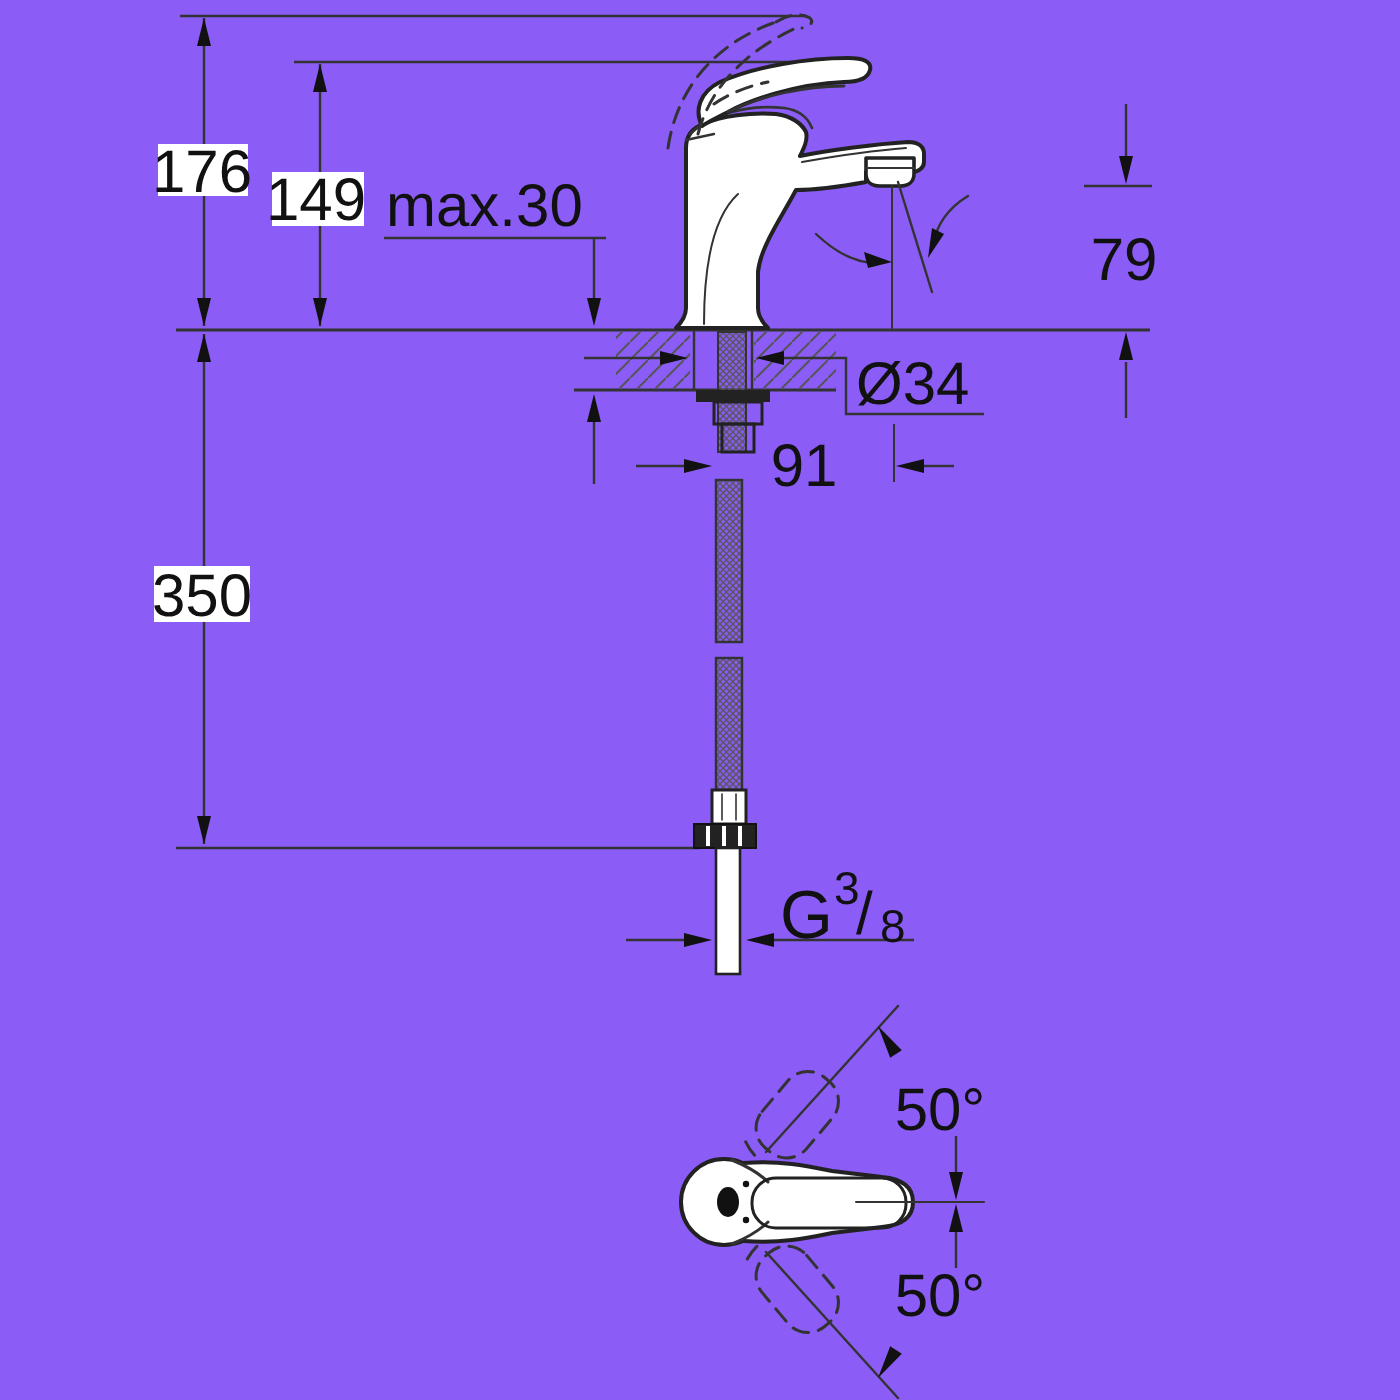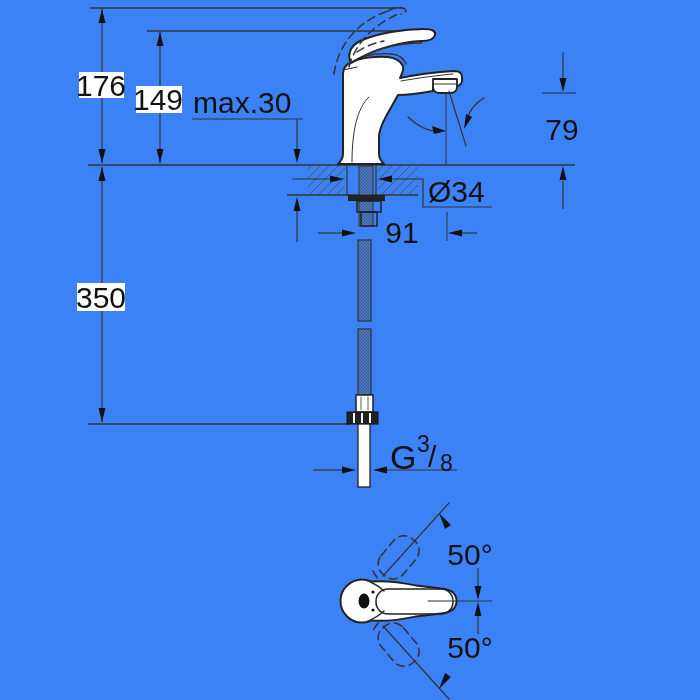--- a/index.html
+++ b/index.html
@@ -1,16 +1,16 @@
 <!DOCTYPE html>
 <html><head>
 <meta charset="utf-8">
 <style>
   html,body{margin:0;padding:0;background:#fff;}
-  .stage{position:relative;width:700px;height:700px;background:#3b82f6;overflow:hidden;}
+  .stage{position:relative;width:700px;height:700px;background:#8b5cf6;overflow:hidden;}
   svg{display:block;}
   .dimtext{font-family:"Liberation Sans","DejaVu Sans",sans-serif;fill:#111;}
   .outline{stroke:#222;fill:#fff;stroke-linejoin:round;stroke-linecap:round;}
   .thin{stroke:#333;fill:none;stroke-linecap:round;}
   .dimline{stroke:#333;fill:none;}
   .arrow{fill:#111;stroke:none;}
   .dash{stroke:#333;fill:none;stroke-dasharray:8 5;stroke-linecap:round;}
 </style>
 </head>
 <body>

